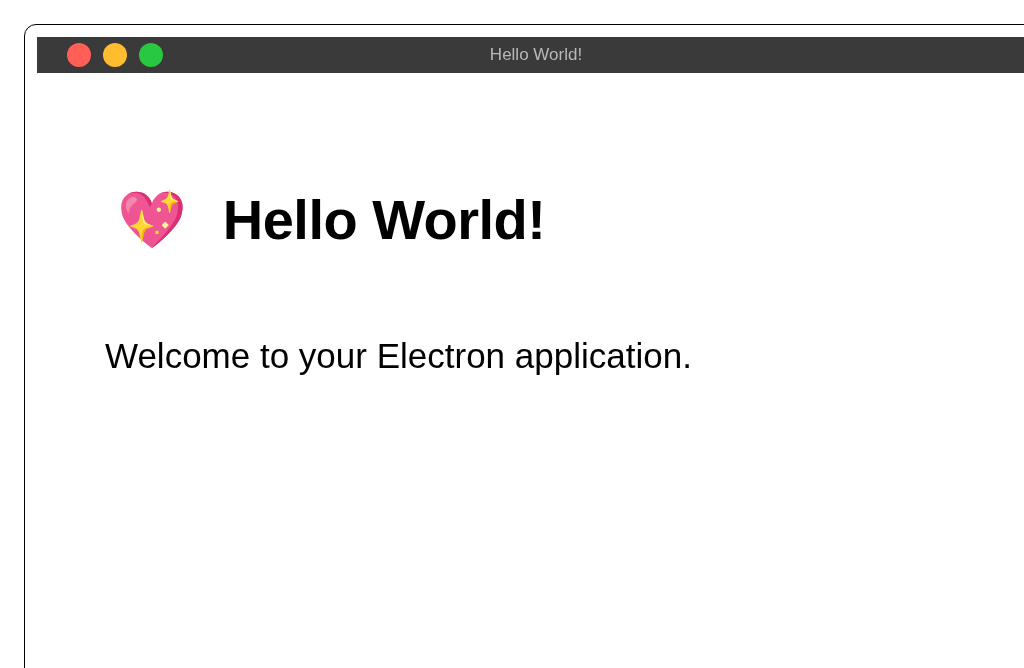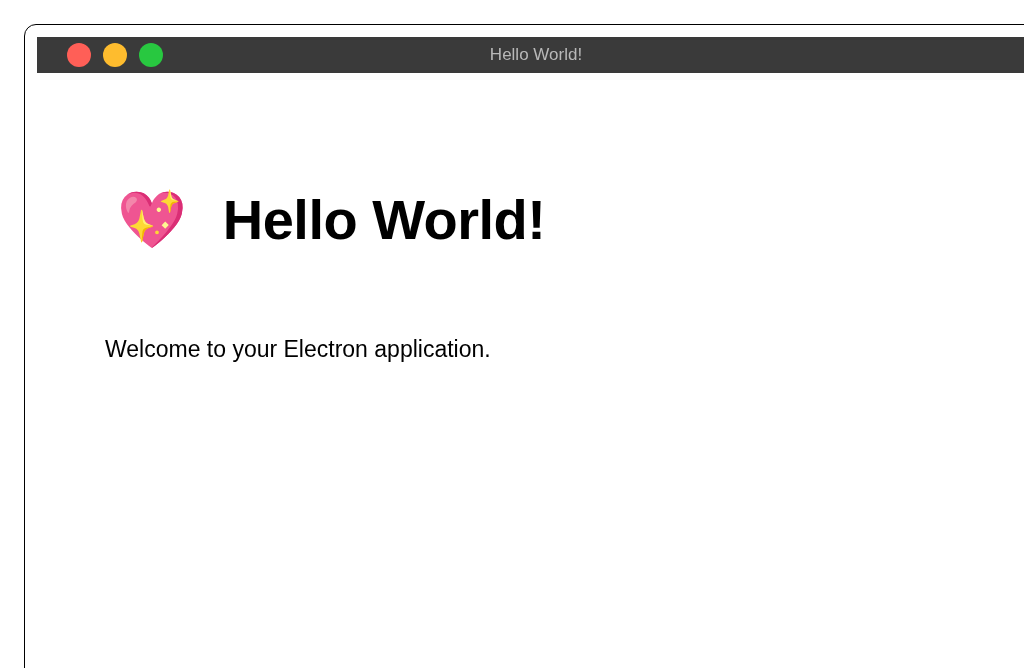--- a/index.html
+++ b/index.html
@@ -91,21 +91,21 @@
     }
 
     .heading {
       font-size: 56px;
       font-weight: 800;
       color: #000000;
       letter-spacing: -0.5px;
     }
 
     .welcome-text {
-      font-size: 23px;
+      font-size: 35px;
       font-weight: 400;
       color: #000000;
     }
   </style>
 </head>
 <body>
 
 <div class="window">
 
   <div class="titlebar">

